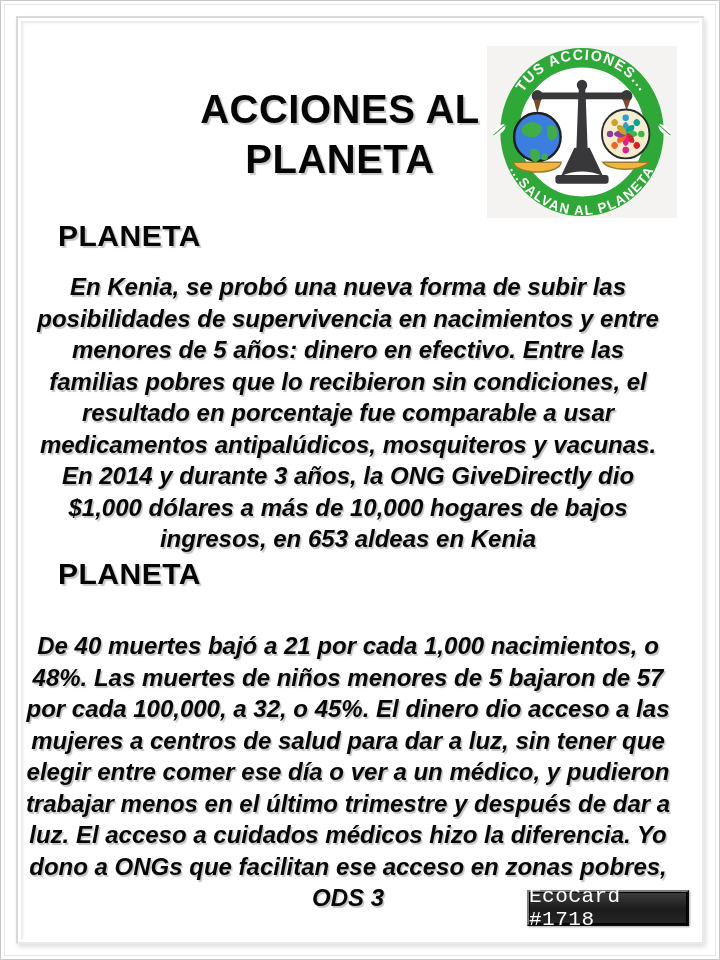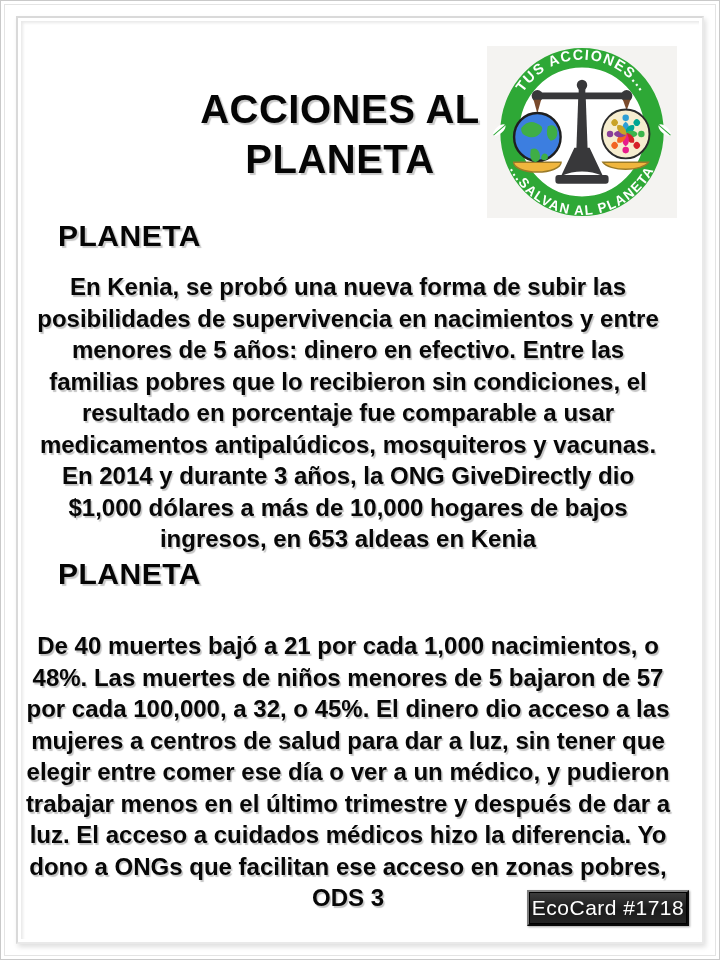--- a/index.html
+++ b/index.html
@@ -33,30 +33,30 @@
     position:absolute; left:58px; margin:0;
     font-size:30px; font-weight:700; color:#050505;
     text-shadow:2px 2px 1px #c8c8c8; letter-spacing:.5px;
   }
   .heading-hechos   { top:219px; }
   .heading-acciones { top:557px; }
 
   .body-text {
     position:absolute; margin:0;
     font-size:24px; line-height:31.5px; font-weight:700; text-align:center;
-    color:#070707; text-shadow:1.5px 1.5px 1px #c4c4c4;
+    color:#070707; text-shadow:1.5px 1.5px 1px #c4c4c4;font-style:italic;
   }
   .para-hechos   { left:33px; top:271px; width:630px; }
   .para-acciones { left:22px; top:630px; width:652px; }
 
   .badge {
     position:absolute; left:527px; top:890px; width:158px; height:32px;
     display:flex; align-items:center; justify-content:center;
     background:linear-gradient(180deg,#3d3d3d 0%,#1b1b1b 55%,#262626 100%);
-    color:#ffffff; font-family:Liberation Sans, sans-serif; font-size:21px;
+    color:#ffffff; font-family:Liberation Mono, monospace; font-size:21px;
     border:2px solid; border-color:#7d7d7d #0a0a0a #0a0a0a #7d7d7d;
     box-shadow:inset 0 0 0 1px #000, 1px 1px 2px rgba(0,0,0,.35);
     letter-spacing:.5px;
   }
 </style>
 </head>
 <body>
 
 <div class="frame-edge"></div>
 <div class="frame-line"></div>

